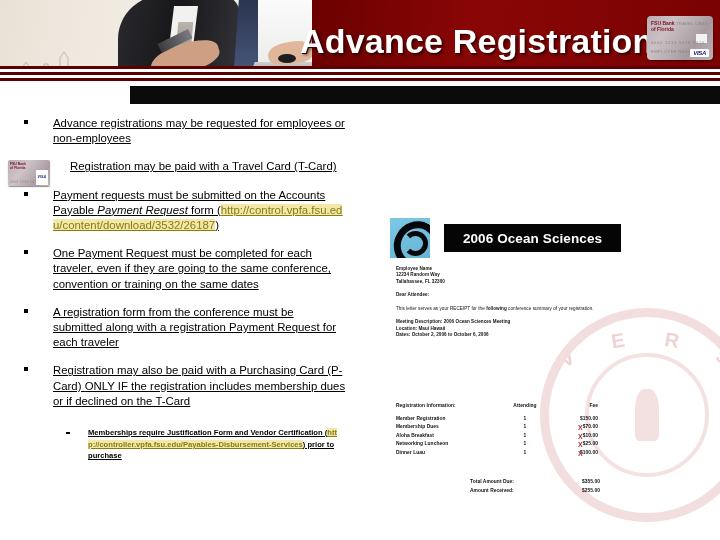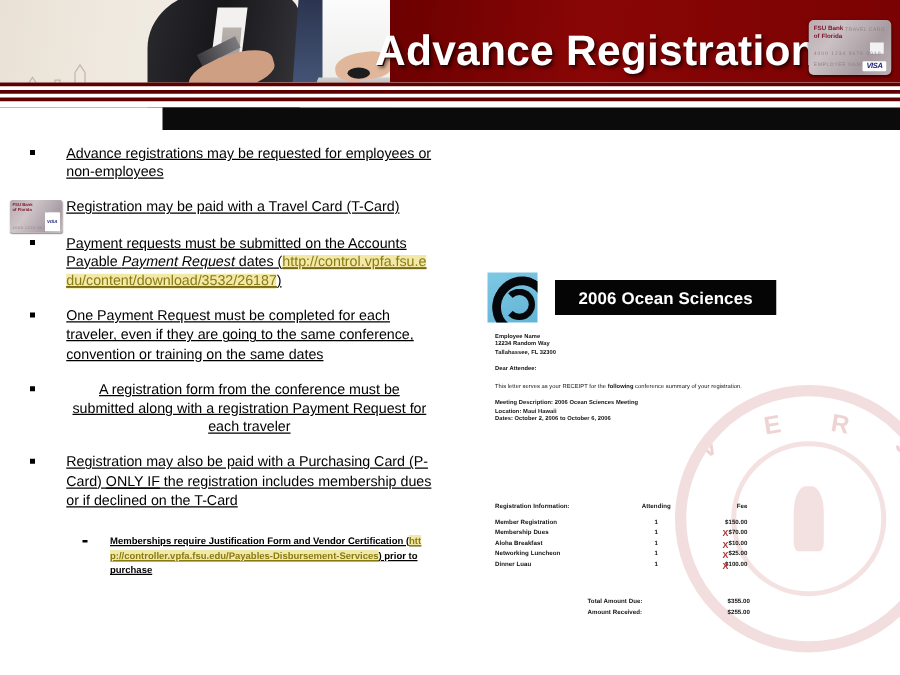--- a/index.html
+++ b/index.html
@@ -90,21 +90,21 @@
   .hc-visa{position:absolute;right:4px;bottom:3px;background:#fff;color:#1a1f71;
            font-size:6px;font-weight:bold;font-style:italic;padding:1px 3px;border-radius:1px;letter-spacing:-.3px;}
 
   
   .col-left{position:absolute;left:0;top:112px;width:352px;text-decoration:underline;}
   .col-right{position:absolute;left:356px;top:112px;width:364px;}
 
   .bl{position:relative;margin:0 0 13px 0;padding:0 6px 0 53px;
       font-size:11.4px;line-height:15.2px;color:#000;}
   .bl .mk{position:absolute;left:24px;top:4px;width:4px;height:4px;background:#000;}
-  .bl.no-mk{padding-left:53px;}
+  .bl.no-mk{padding-left:70px;}
   .bl em{font-style:italic;}
   .link{color:#8a7a12;background:#f2e9a8;text-decoration:underline;word-break:break-all;}
   .ul-strong{text-decoration:underline;}
 
   .tcard-thumb{
     position:absolute;left:8px;top:1px;width:42px;height:26px;border-radius:2px;
     background:linear-gradient(125deg,#b7abb0 0%,#cfc5c9 35%,#a99da3 75%,#c2b8bc 100%);
     box-shadow:0 1px 1px rgba(0,0,0,.45);overflow:hidden;
   }
   .tt-b{position:absolute;left:2px;top:2px;color:#7d1028;font-size:3.4px;font-weight:bold;line-height:1.2;}
@@ -247,29 +247,29 @@
         <span class="tt-b">FSU Bank<br>of Florida</span>
         <span class="tt-chip"></span>
         <span class="tt-n">4000 1234 5678</span>
         <span class="tt-v">VISA</span>
       </span>
       <span>Registration may be paid with a Travel Card (T-Card)</span>
     </div>
 
     <div class="bl" style="margin-top:13px;">
       <span class="mk"></span>
-      <span>Payment requests must be submitted on the Accounts Payable </span><em>Payment Request</em><span> dates (</span><a class="link" href="#">http://control.vpfa.fsu.edu/content/download/3532/26187</a><span>)</span>
+      <span>Payment requests must be submitted on the Accounts Payable </span><em>Payment Request</em><span> form (</span><a class="link" href="#">http://control.vpfa.fsu.edu/content/download/3532/26187</a><span>)</span>
     </div>
 
     <div class="bl" style="margin-top:12px;">
       <span class="mk"></span>
       <span>One Payment Request must be completed for each traveler, even if they are going to the same conference, convention or training on the same dates</span>
     </div>
 
-    <div class="bl" style="margin-top:11px;text-align:center;">
+    <div class="bl" style="margin-top:11px;">
       <span class="mk"></span>
       <span>A registration form from the conference must be submitted along with a registration Payment Request for each traveler</span>
     </div>
 
     <div class="bl" style="margin-top:11px;margin-bottom:12px;">
       <span class="mk"></span>
       <span>Registration may also be paid with a Purchasing Card (P-Card) </span><span class="ul-strong">ONLY IF</span><span> the registration includes membership dues or if declined on the T-Card</span>
     </div>
 
     <div class="sub">

